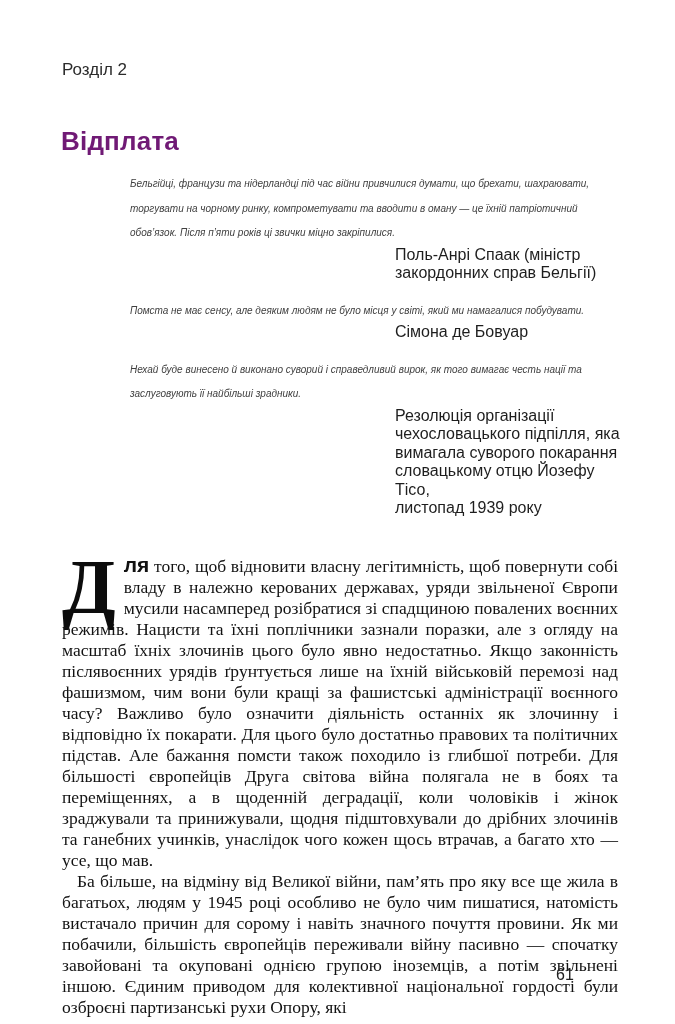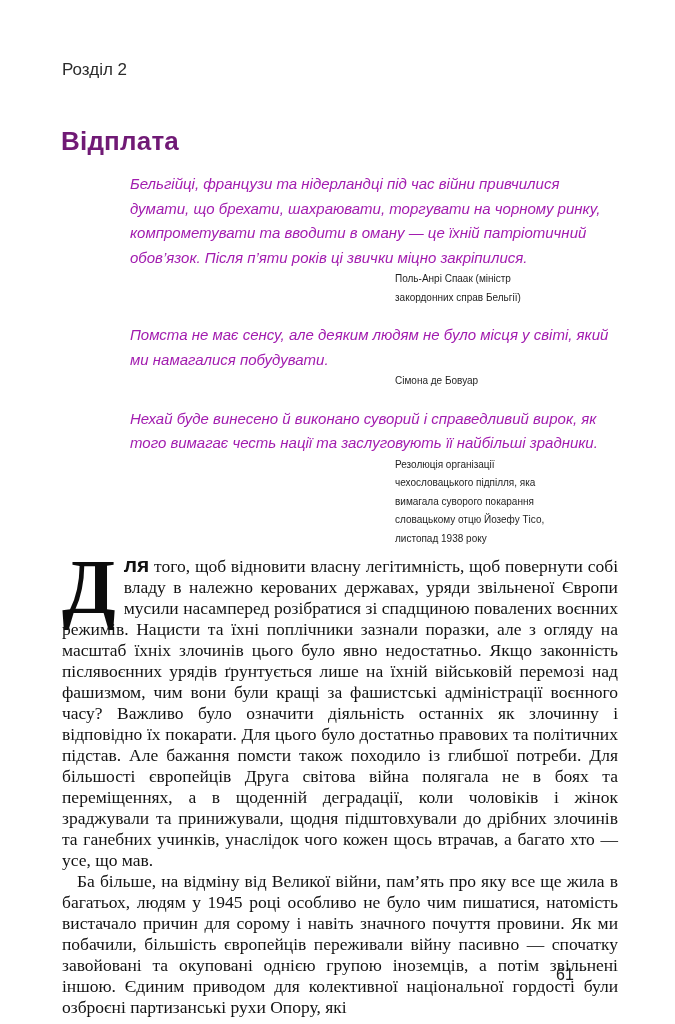--- a/index.html
+++ b/index.html
@@ -39,29 +39,29 @@
   .epigraphs {
     position: absolute;
     left: 130px;
     top: 172px;
     width: 490px;
   }
   .epigraph { margin: 0 0 16px 0; }
   .epi-text {
     font-family: "Liberation Sans", sans-serif;
     font-style: italic;
-    font-size: 15px;
+    font-size: 10px;
     line-height: 24.5px;
-    color: #a21caf;
+    color: #404040;
   }
   .epi-attr {
     margin-left: 265px;
     width: 225px;
     font-family: "Liberation Sans", sans-serif;
-    font-size: 10px;
+    font-size: 16px;
     line-height: 18.5px;
     color: #1e1e1e;
     white-space: pre-line;
   }
 
   
   .body-text {
     position: absolute;
     left: 62px;
     top: 554px;
@@ -121,21 +121,21 @@
       <div class="epi-text">Помста не має сенсу, але деяким людям не було місця у світі, який ми намагалися побудувати.</div>
       <div class="epi-attr">Сімона де Бовуар</div>
     </div>
 
     <div class="epigraph">
       <div class="epi-text">Нехай буде винесено й виконано суворий і справедливий вирок, як того вимагає честь нації та заслуговують її найбільші зрадники.</div>
       <div class="epi-attr">Резолюція організації
 чехословацького підпілля, яка
 вимагала суворого покарання
 словацькому отцю Йозефу Тісо,
-листопад 1938 року</div>
+листопад 1939 року</div>
     </div>
 
   </div>
 
   <div class="body-text">
     <p>
       <span class="dropcap">Д</span><span class="lead-bold">ля</span><span> того, щоб відновити власну легітимність, щоб повернути собі владу в належно керованих державах, уряди звільненої Європи мусили насамперед розібратися зі спадщиною повалених воєнних режимів. Нацисти та їхні поплічники зазнали поразки, але з огляду на масштаб їхніх злочинів цього було явно недостатньо. Якщо законність післявоєнних урядів ґрунтується лише на їхній військовій перемозі над фашизмом, чим вони були кращі за фашистські адміністрації воєнного часу? Важливо було означити діяльність останніх як злочинну і відповідно їх покарати. Для цього було достатньо правових та політичних підстав. Але бажання помсти також походило із глибшої потреби. Для більшості європейців Друга світова війна полягала не в боях та переміщеннях, а в щоденній деградації, коли чоловіків і жінок зраджували та принижували, щодня підштовхували до дрібних злочинів та ганебних учинків, унаслідок чого кожен щось втрачав, а багато хто — усе, що мав.</span>
     </p>
     <p class="para-indent">Ба більше, на відміну від Великої війни, пам’ять про яку все ще жила в багатьох, людям у 1945 році особливо не було чим пишатися, натомість вистачало причин для сорому і навіть значного почуття провини. Як ми побачили, більшість європейців переживали війну пасивно — спочатку завойовані та окуповані однією групою іноземців, а потім звільнені іншою. Єдиним приводом для колективної національної гордості були озброєні партизанські рухи Опору, які</p>
   </div>

